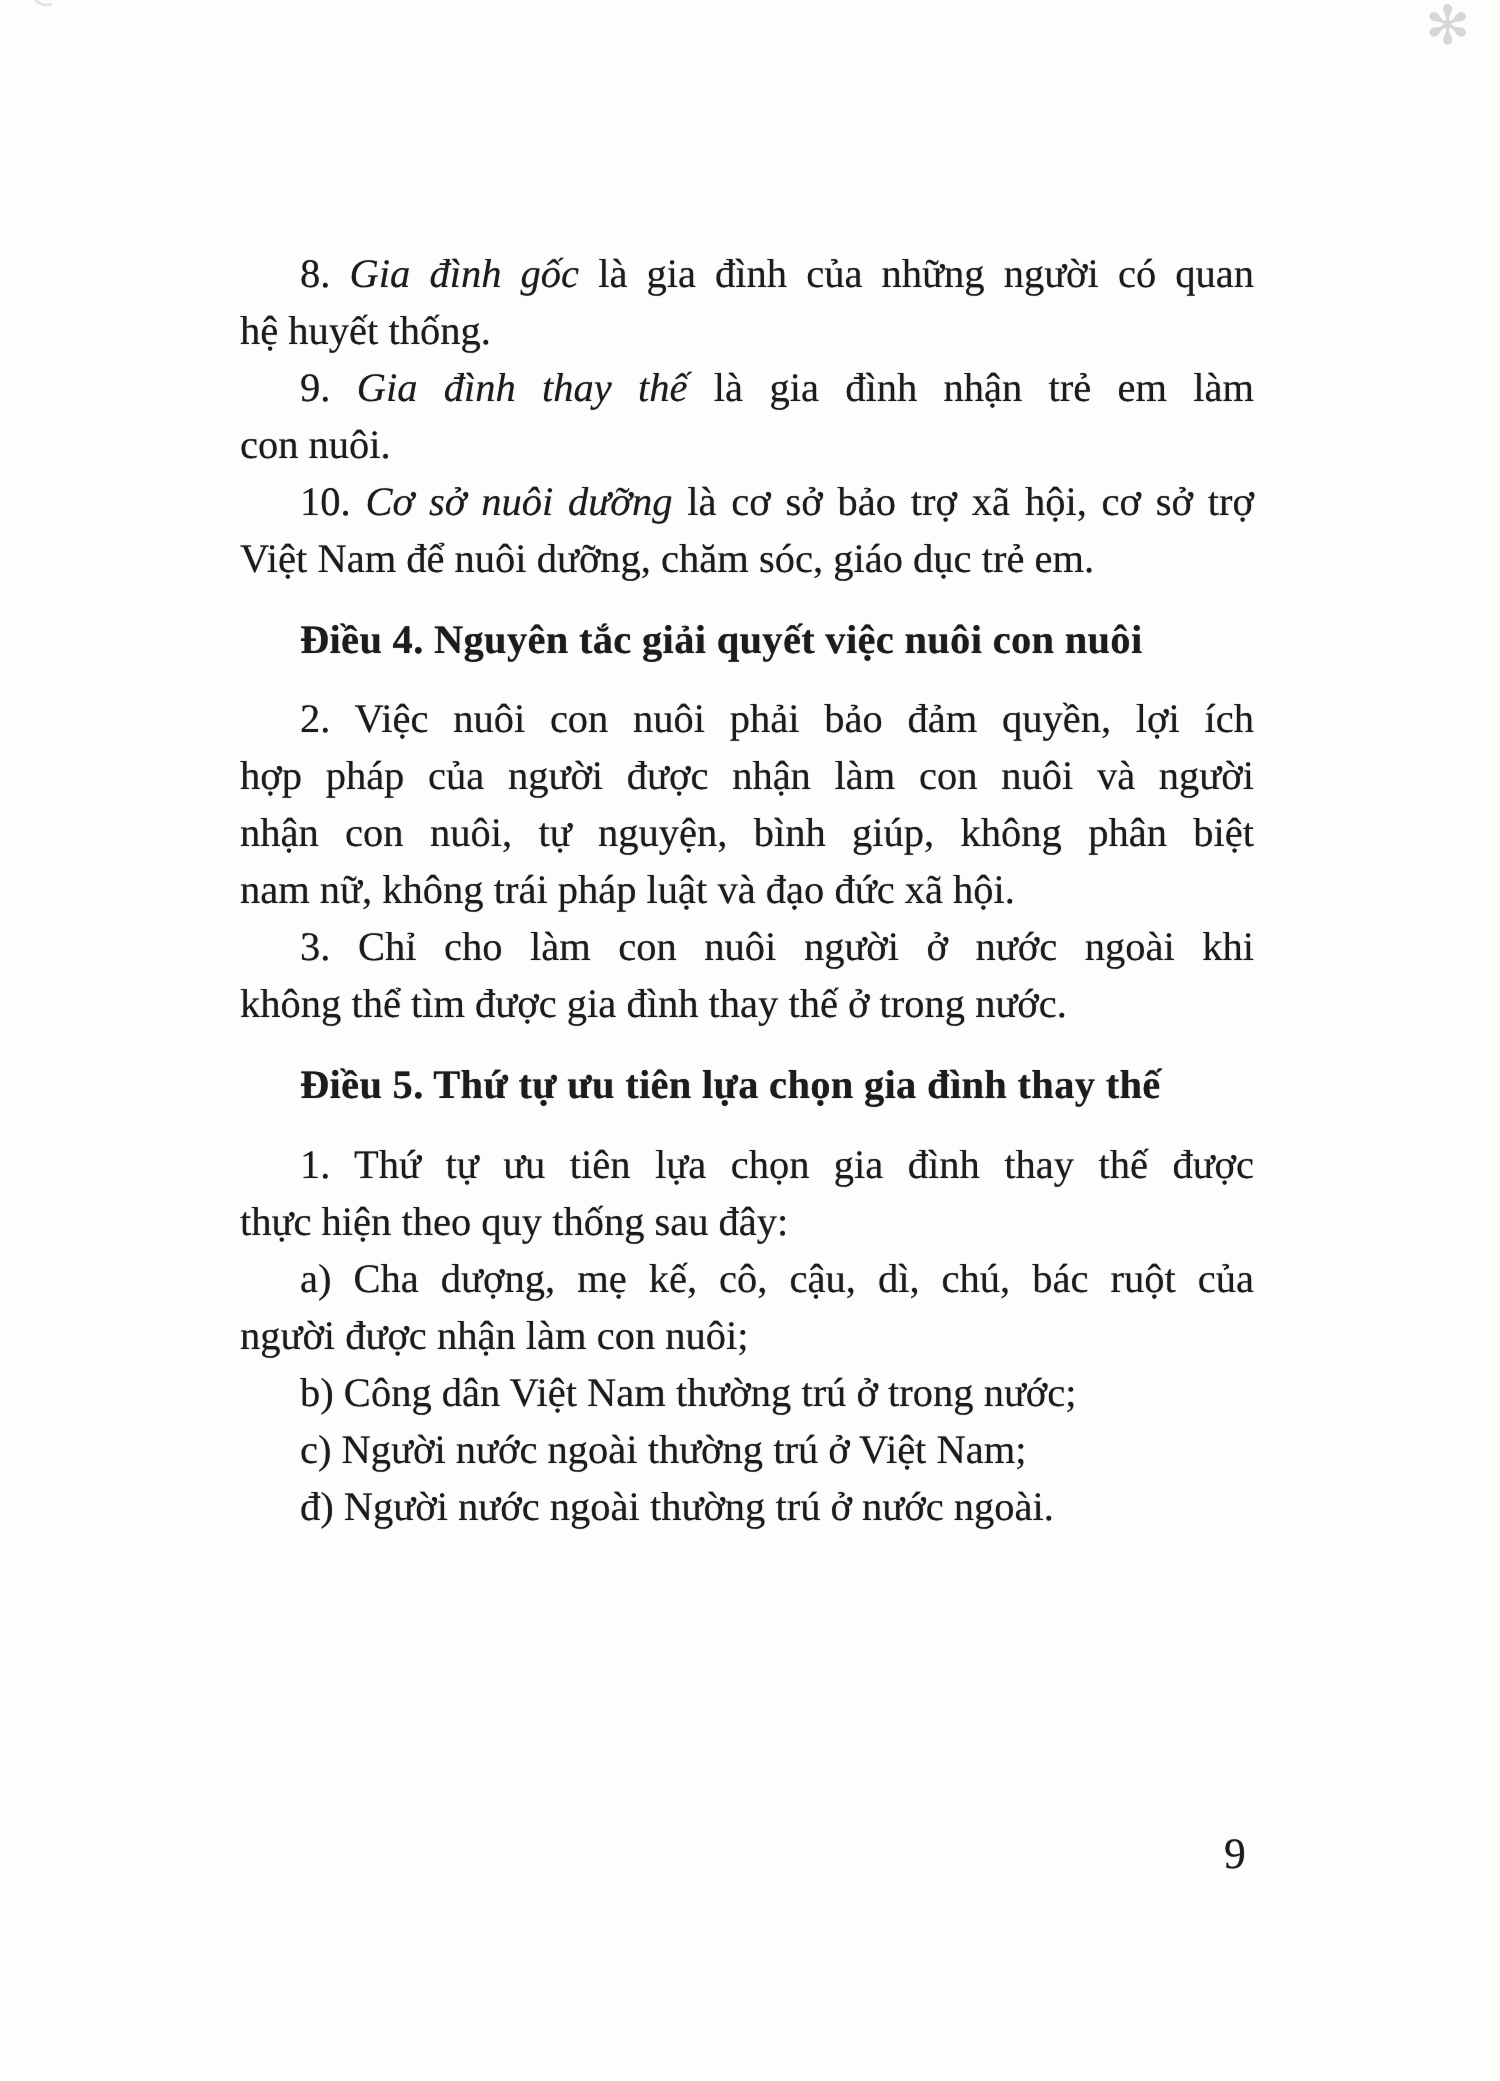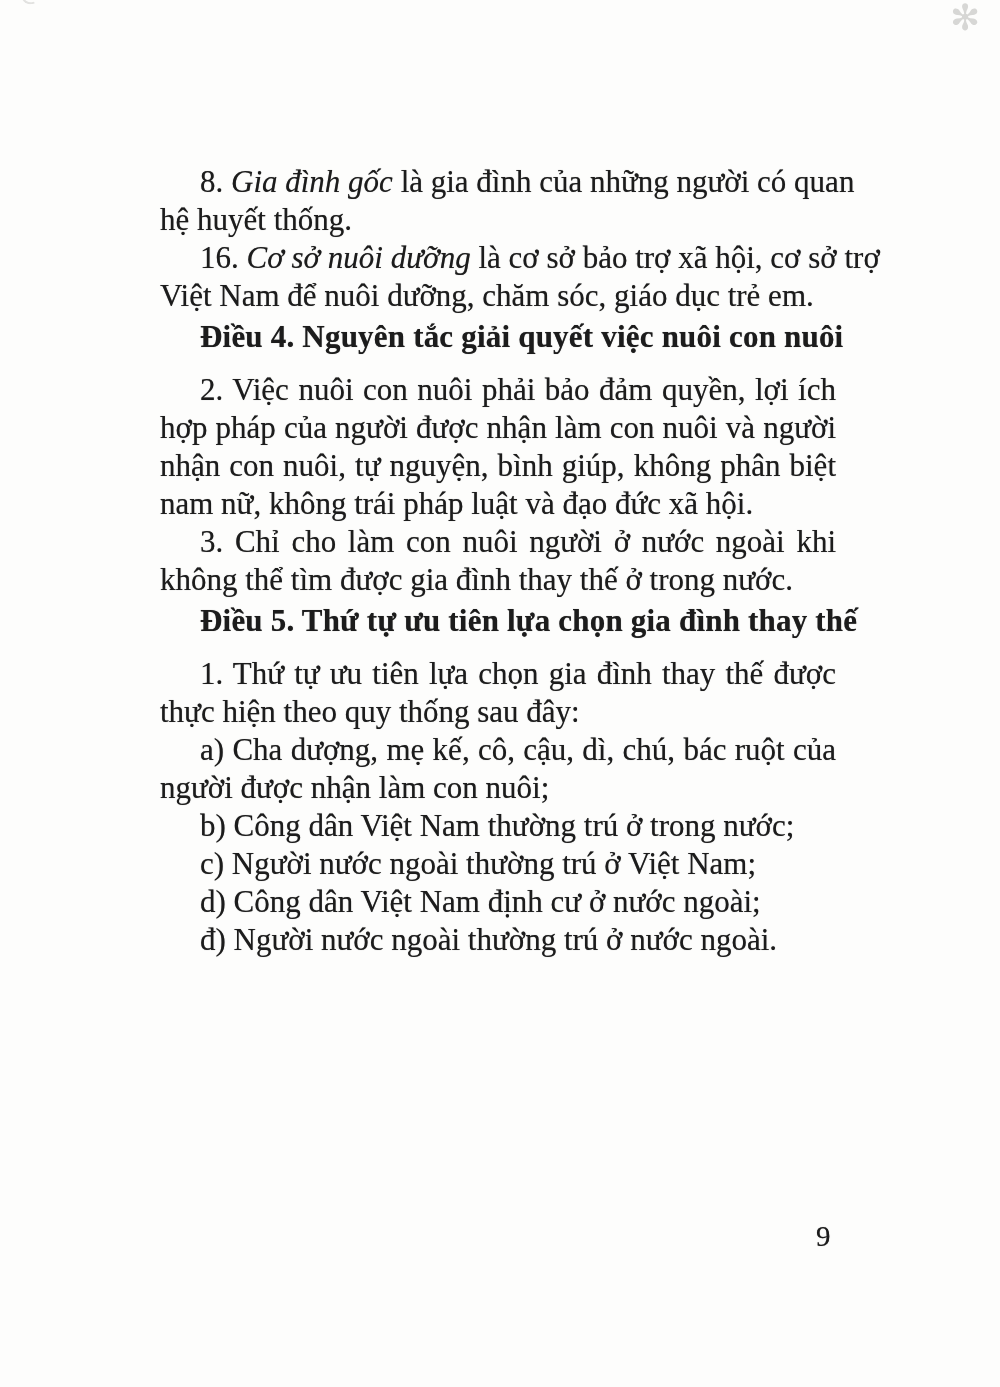--- a/index.html
+++ b/index.html
@@ -35,41 +35,41 @@
     font-size: 36px;
     line-height: 40px;
     color: #d7d7d5;
     font-family: "DejaVu Sans", sans-serif;
   }
   .content {
     position: absolute;
     left: 160px;
     top: 163px;
     width: 676px;
-    font-size: 31px;
+    font-size: 27px;
     line-height: 38px;
     text-shadow: 0 0 0.7px rgba(20,20,20,0.6);
   }
   .line {
     text-align: justify;
     text-align-last: justify;
     height: 38px;
     white-space: nowrap;
   }
   .line.last {
     text-align-last: left;
   }
   .line.first {
     text-indent: 40px;
   }
   .it { font-style: italic; }
   .heading {
     font-weight: bold;
     text-indent: 40px;
-    margin-top: 3px;
+    margin-top: 16px;
     margin-bottom: 15px;
     height: 38px;
     white-space: nowrap;
     letter-spacing: 0.2px;
   }
   .page-number {
     position: absolute;
     left: 816px;
     top: 1220px;
     font-size: 29px;
@@ -85,23 +85,27 @@
 
   <div class="ornament">✻</div>
 
   <div class="content">
 
     <div class="block">
       <div class="line first"><span>8. </span><span class="it">Gia đình gốc</span><span> là gia đình của những người có quan</span></div>
       <div class="line last">hệ huyết thống.</div>
     </div>
 
+    <div class="block">
+      <div class="line first"><span>9. </span><span class="it">Gia đình thay thế</span><span> là gia đình nhận trẻ em làm</span></div>
+      <div class="line last">con nuôi.</div>
+    </div>
 
     <div class="block">
-      <div class="line first"><span>16. </span><span class="it">Cơ sở nuôi dưỡng</span><span> là cơ sở bảo trợ xã hội, cơ sở trợ</span></div>
+      <div class="line first"><span>10. </span><span class="it">Cơ sở nuôi dưỡng</span><span> là cơ sở bảo trợ xã hội, cơ sở trợ</span></div>
       <div class="line last">Việt Nam để nuôi dưỡng, chăm sóc, giáo dục trẻ em.</div>
     </div>
 
     <div class="heading">Điều 4. Nguyên tắc giải quyết việc nuôi con nuôi</div>
 
 
     <div class="block">
       <div class="line first">2. Việc nuôi con nuôi phải bảo đảm quyền, lợi ích</div>
       <div class="line">hợp pháp của người được nhận làm con nuôi và người</div>
       <div class="line">nhận con nuôi, tự nguyện, bình giúp, không phân biệt</div>
@@ -125,23 +129,20 @@
       <div class="line last">người được nhận làm con nuôi;</div>
     </div>
 
     <div class="block">
       <div class="line first last">b) Công dân Việt Nam thường trú ở trong nước;</div>
     </div>
     <div class="block">
       <div class="line first last">c) Người nước ngoài thường trú ở Việt Nam;</div>
     </div>
     <div class="block">
-      <div class="line first last">d) Công dân Việt Nam định cư ở nước ngoài;</div>
-    </div>
-    <div class="block">
       <div class="line first last">đ) Người nước ngoài thường trú ở nước ngoài.</div>
     </div>
 
   </div>
 
   <div class="page-number">9</div>
 
 </div>
 
 </body></html>

